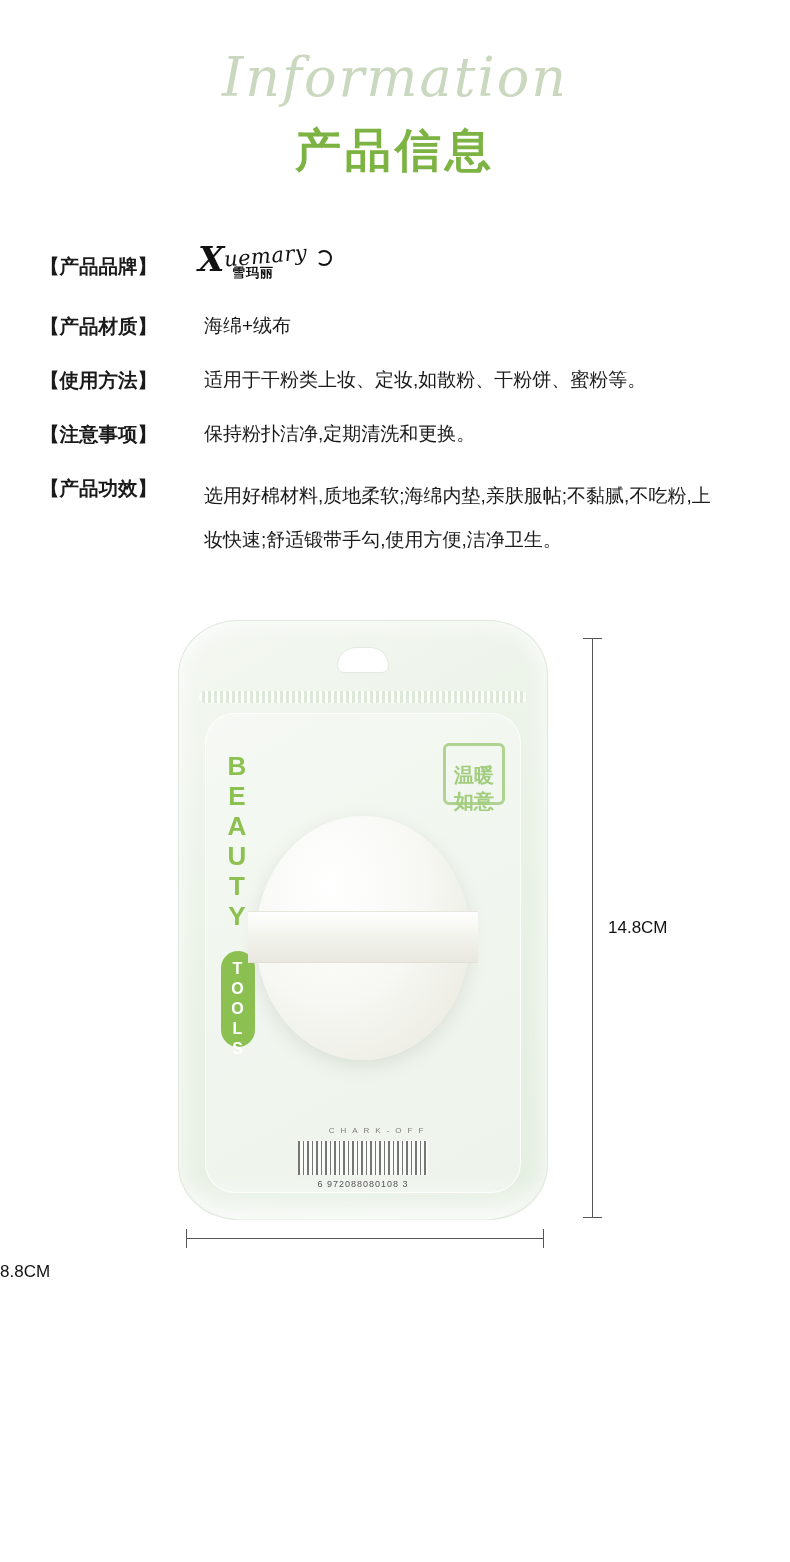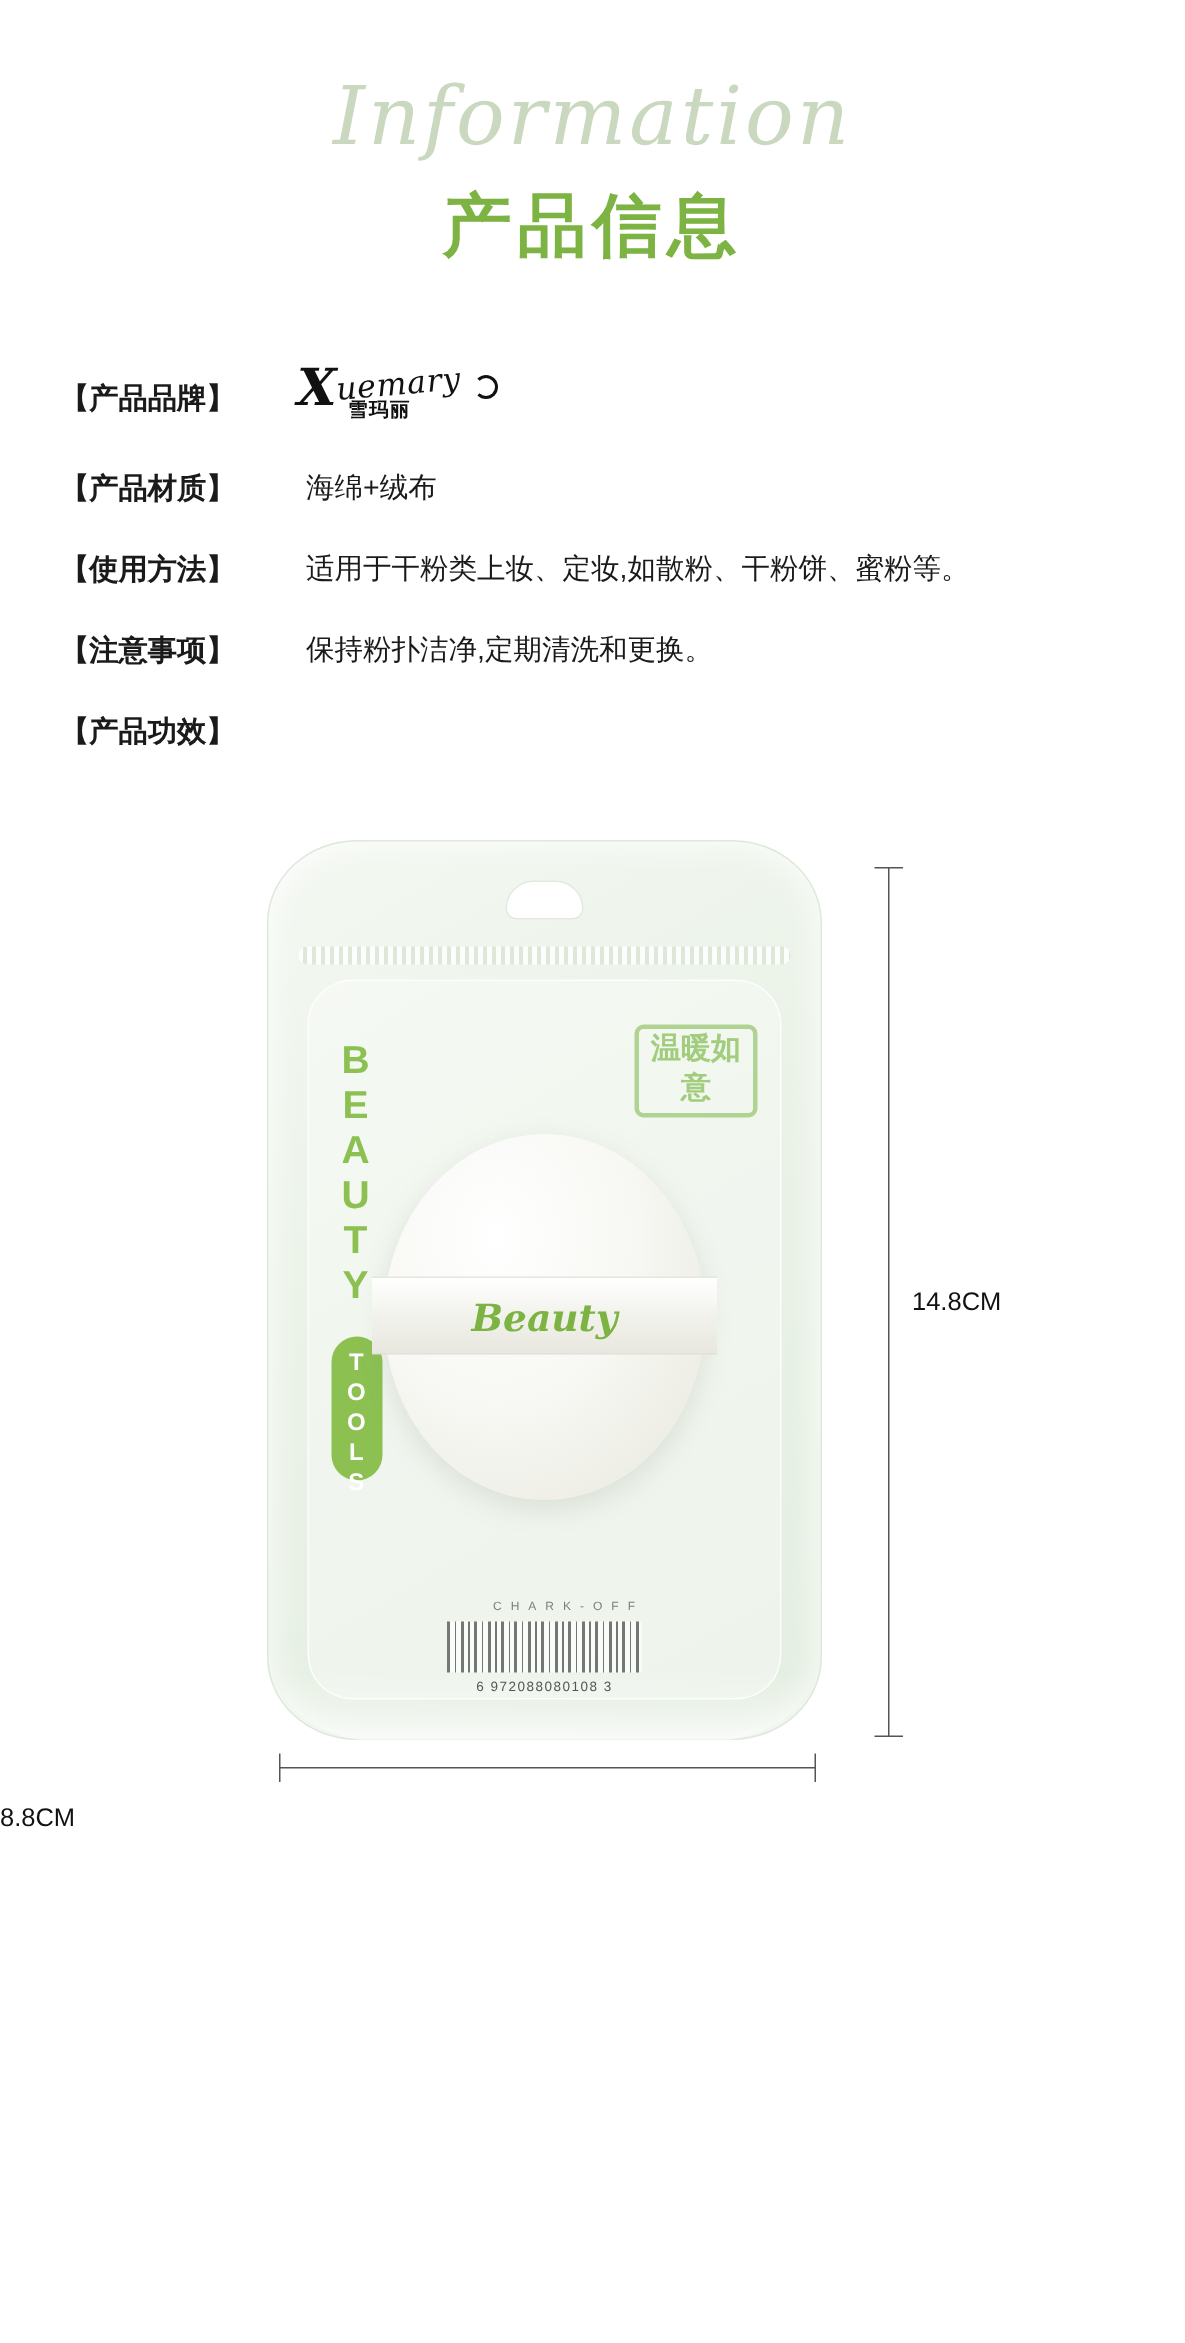--- a/index.html
+++ b/index.html
@@ -208,29 +208,29 @@
     line-height: 20px;
     padding-top: 8px;
     text-align: center;
   }
   .tools-pill span { display: block; }
 
   .stamp {
     position: absolute;
     right: 42px;
     top: 122px;
-    width: 82px;
+    width: 62px;
     height: 62px;
     border: 3px solid #a9cf88;
     border-radius: 6px;
     color: #9ac973;
     font-size: 20px;
     font-weight: 700;
     line-height: 26px;
-    padding: 0 4px;
+    padding: 16px 4px;
     text-align: center;
     letter-spacing: 0;
     opacity: .9;
   }
 
   
   .puff {
     position: absolute;
     left: 50%;
     transform: translateX(-50%);
@@ -381,20 +381,21 @@
     <div class="value">适用于干粉类上妆、定妆,如散粉、干粉饼、蜜粉等。</div>
   </div>
 
   <div class="row">
     <div class="label">【注意事项】</div>
     <div class="value">保持粉扑洁净,定期清洗和更换。</div>
   </div>
 
   <div class="row">
     <div class="label">【产品功效】</div>
+    <div class="value multi" style="max-width:520px;">选用好棉材料,质地柔软;海绵内垫,亲肤服帖;不黏腻,不吃粉,上妆快速;舒适锻带手勾,使用方便,洁净卫生。</div>
   </div>
 
 </div>
 
 <div class="product-area">
 
   <div class="pack">
     <div class="hang-hole"></div>
     <div class="zip"></div>
     <div class="pack-inner"></div>
@@ -413,21 +414,20 @@
       <span>O</span>
       <span>O</span>
       <span>L</span>
       <span>S</span>
     </div>
 
     <div class="stamp">温暖如意</div>
 
     <div class="puff">
       <div class="puff-band"></div>
-      <div class="puff-brand">Beauty</div>
     </div>
 
     <div class="tiny-icons">CHARK-OFF</div>
     <div class="barcode"></div>
     <div class="barcode-num">6 972088080108 3</div>
   </div>
 
   <div class="dim-v"></div>
   <div class="dim-v-label">14.8CM</div>
 

